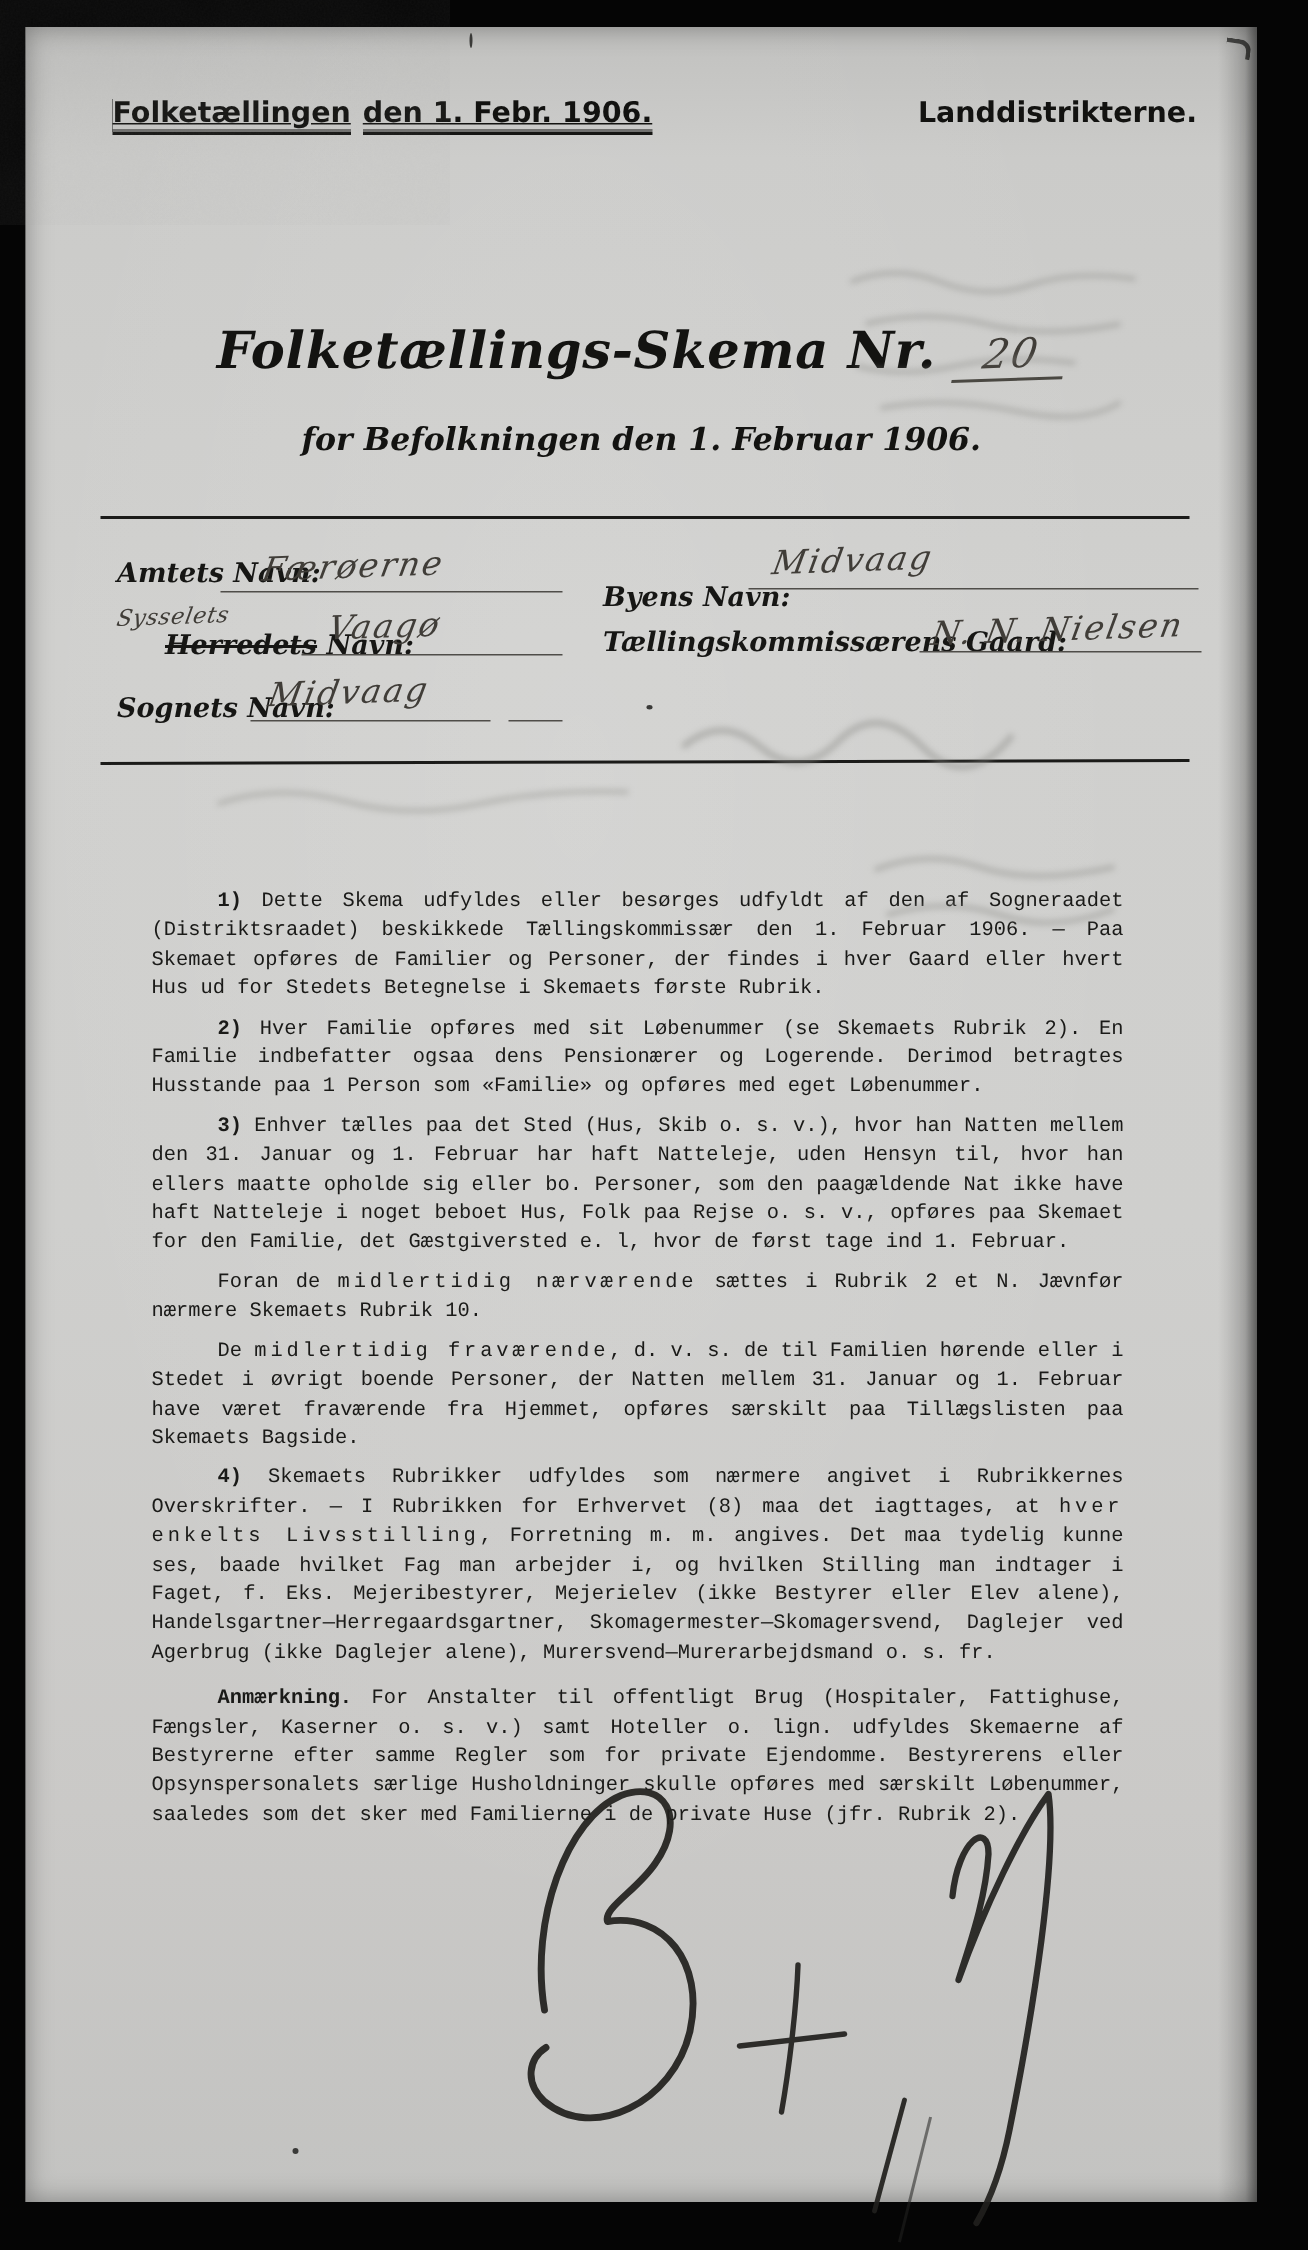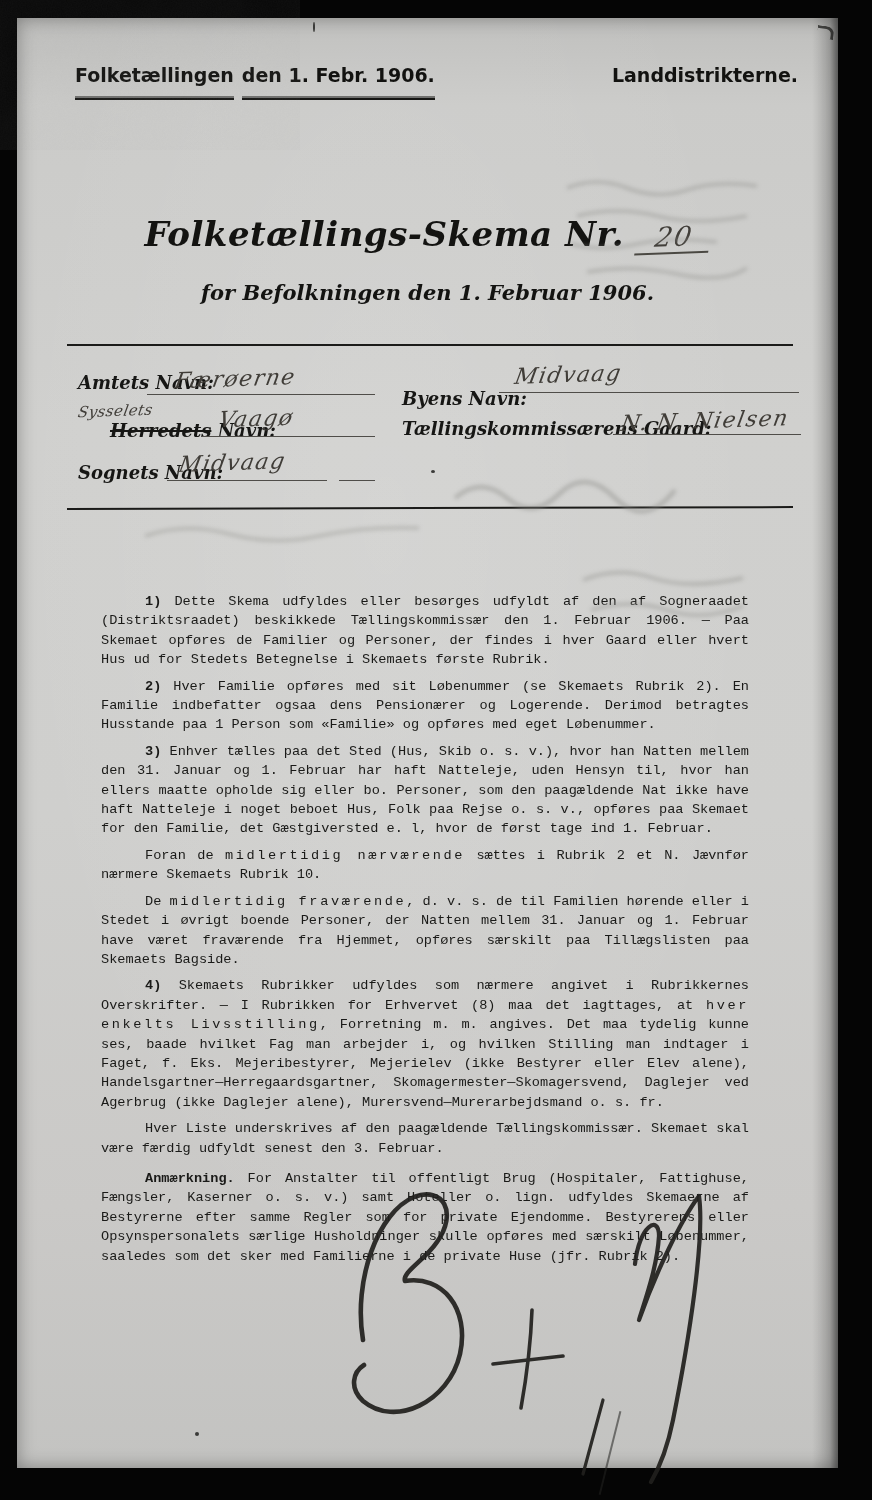--- a/index.html
+++ b/index.html
@@ -25,21 +25,21 @@
     pointer-events:none;
   }
 
   
   .header {
     position: absolute; left: 58px; top: 46px; right: 40px;
     display: flex; justify-content: space-between; align-items: baseline;
     font-family: "DejaVu Sans", "Liberation Sans", sans-serif;
     font-weight: bold; font-size: 19px; color: #121210;
   }
-  .header .u { border-bottom: 2px solid #15151380; box-shadow: 0 2px 0 #151513; padding-bottom: 10px; }
+  .header .u { border-bottom: 2px solid #15151380; box-shadow: 0 2px 0 #151513; padding-bottom: 0; text-decoration: underline; }
   .header .gap { display:inline-block; width: 8px; }
 
   
   .title-block { position: absolute; left: 0; top: 196px; width: 100%; text-align: center; color: #131311; }
   .title-main {
     font-family: "DejaVu Serif", serif; font-style: italic; font-weight: bold;
     font-size: 34px; letter-spacing: 0.5px; margin: 0; display: inline-block;
   }
   .title-number {
     display: inline-block; min-width: 74px; text-align: center;
@@ -162,21 +162,20 @@
 
     <div class="rule-line rule-bottom"></div>
 
     <div class="rules-body" id="rules-body">
         <p><span class="b">1) </span><span>Dette Skema udfyldes eller besørges udfyldt af den af Sogneraadet (Distriktsraadet) beskikkede Tællingskommissær den 1. Februar 1906. — Paa Skemaet opføres de Familier og Personer, der findes i hver Gaard eller hvert Hus ud for Stedets Betegnelse i Skemaets første Rubrik.</span></p>
         <p><span class="b">2) </span><span>Hver Familie opføres med sit Løbenummer (se Skemaets Rubrik 2). En Familie indbefatter ogsaa dens Pensionærer og Logerende. Derimod betragtes Husstande paa 1 Person som «Familie» og opføres med eget Løbenummer.</span></p>
         <p><span class="b">3) </span><span>Enhver tælles paa det Sted (Hus, Skib o. s. v.), hvor han Natten mellem den 31. Januar og 1. Februar har haft Natteleje, uden Hensyn til, hvor han ellers maatte opholde sig eller bo. Personer, som den paagældende Nat ikke have haft Natteleje i noget beboet Hus, Folk paa Rejse o. s. v., opføres paa Skemaet for den Familie, det Gæstgiversted e. l, hvor de først tage ind 1. Februar.</span></p>
         <p><span>Foran de </span><span class="sp">midlertidig nærværende</span><span> sættes i Rubrik 2 et N.  Jævnfør nærmere Skemaets Rubrik 10.</span></p>
         <p><span>De </span><span class="sp">midlertidig fraværende</span><span>, d. v. s. de til Familien hørende eller i Stedet i øvrigt boende Personer, der Natten mellem 31. Januar og 1. Februar have været fraværende fra Hjemmet, opføres særskilt paa Tillægslisten paa Skemaets Bagside.</span></p>
         <p><span class="b">4) </span><span>Skemaets Rubrikker udfyldes som nærmere angivet i Rubrikkernes Overskrifter. — I Rubrikken for Erhvervet (8) maa det iagttages, at </span><span class="sp">hver enkelts Livsstilling</span><span>, Forretning m. m. angives. Det maa tydelig kunne ses, baade hvilket Fag man arbejder i, og hvilken Stilling man indtager i Faget, f. Eks. Mejeribestyrer, Mejerielev (ikke Bestyrer eller Elev alene), Handelsgartner—Herregaardsgartner, Skomagermester—Skomagersvend, Daglejer ved Agerbrug (ikke Daglejer alene), Murersvend—Murerarbejdsmand o. s. fr.</span></p>
-        <p><span>Hver Liste underskrives af den paagældende Tællingskommissær.  Skemaet skal være færdig udfyldt senest den 3. Februar.</span></p>
         <p><span class="b">Anmærkning. </span><span>For Anstalter til offentligt Brug (Hospitaler, Fattighuse, Fængsler, Kaserner o. s. v.) samt Hoteller o. lign. udfyldes Skemaerne af Bestyrerne efter samme Regler som for private Ejendomme. Bestyrerens eller Opsynspersonalets særlige Husholdninger skulle opføres med særskilt Løbenummer, saaledes som det sker med Familierne i de private Huse (jfr. Rubrik 2).</span></p>
       </div>
 
     <div class="annotation" aria-label="3 + 7">
       <svg viewBox="0 0 430 318">
         <g fill="none" stroke="#21201d" stroke-linecap="round" stroke-linejoin="round" opacity="0.92">
 
           <path d="M 78,172 C 68,112 93,44 129,29 C 158,18 173,44 152,74 C 140,92 117,104 120,113 C 157,107 185,140 175,186 C 164,234 110,260 78,233 C 64,220 68,204 79,197" stroke-width="4.6"></path>
 
           <path d="M 247,142 C 246,170 241,212 236,240" stroke-width="3.6"></path>

